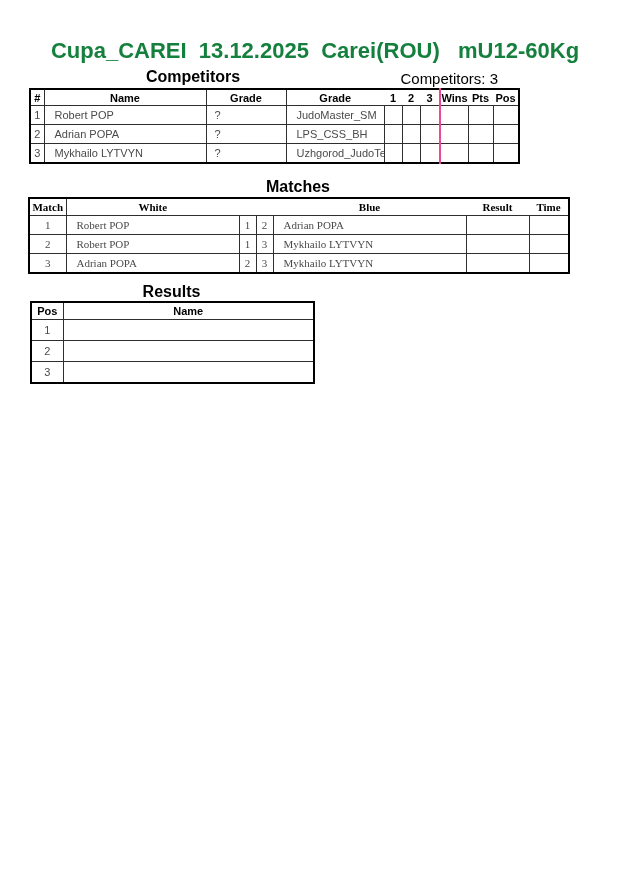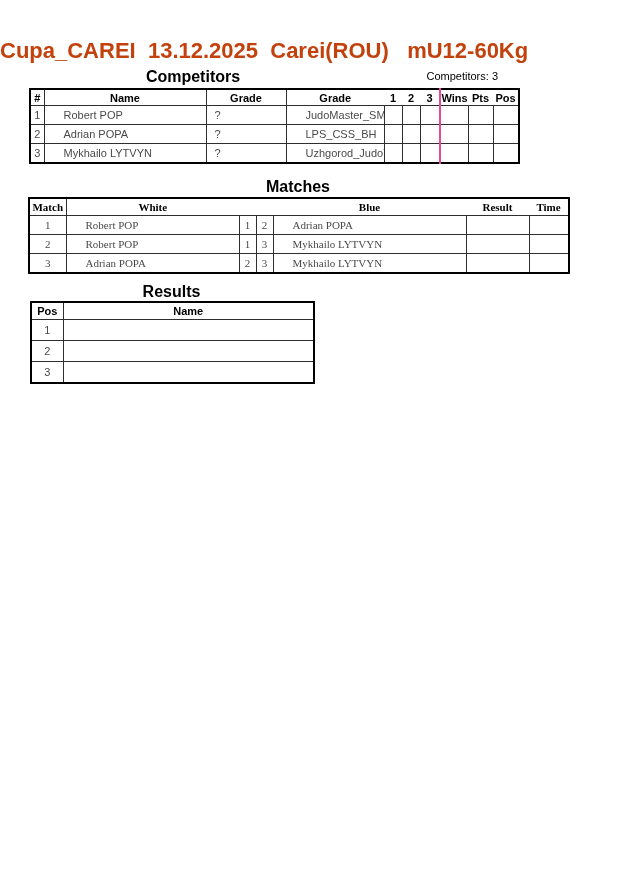--- a/index.html
+++ b/index.html
@@ -14,40 +14,41 @@
     background: #ffffff;
     font-family: "Liberation Sans", sans-serif;
     color: #000;
     overflow: hidden;
   }
   .doc-title {
     position: absolute;
     top: 38px;
     left: 0;
     width: 630px;
+    text-align: center;
     font-size: 22px;
     font-weight: bold;
     white-space: pre;
-    color: #c2410c;
+    color: #15803d;
   }
   .section-heading {
     position: absolute;
     font-size: 16px;
     font-weight: bold;
     color: #000;
     text-align: center;
   }
   .competitors-heading { top: 68px; left: 29px; width: 328px; }
   .matches-heading     { top: 178px; left: 28px; width: 540px; }
   .results-heading     { top: 283px; left: 30px; width: 283px; }
   .competitors-count {
     position: absolute;
     top: 70px;
     right: 132px;
-    font-size: 11px;
+    font-size: 15px;
     color: #000;
   }
   table {
     position: absolute;
     border-collapse: collapse;
     table-layout: fixed;
     background: #fff;
     border: 2px solid #000;
   }
   th, td {
@@ -64,21 +65,21 @@
     font-weight: bold;
     color: #000;
     text-align: center;
     height: 16px;
   }
   td {
     color: #4a4a4a;
     height: 18px;
     text-align: center;
   }
-  .lt { text-align: left; padding-left: 19px; }
+  .lt { text-align: left; padding-left: 10px; }
   .grade { text-align: left; padding-left: 8px; }
   .no-left { border-left: none; }
   .thick-left { border-left: 2px solid #ec4899; }
   table.competitors { left: 29px; top: 88px; width: 489px; }
   table.competitors thead th { height: 15px; }
   table.matches { left: 28px; top: 197px; width: 540px; font-family: Liberation Serif, serif; }
   table.results { left: 30px; top: 301px; width: 283px; }
   table.results td { height: 20px; }
 </style>
 </head>

